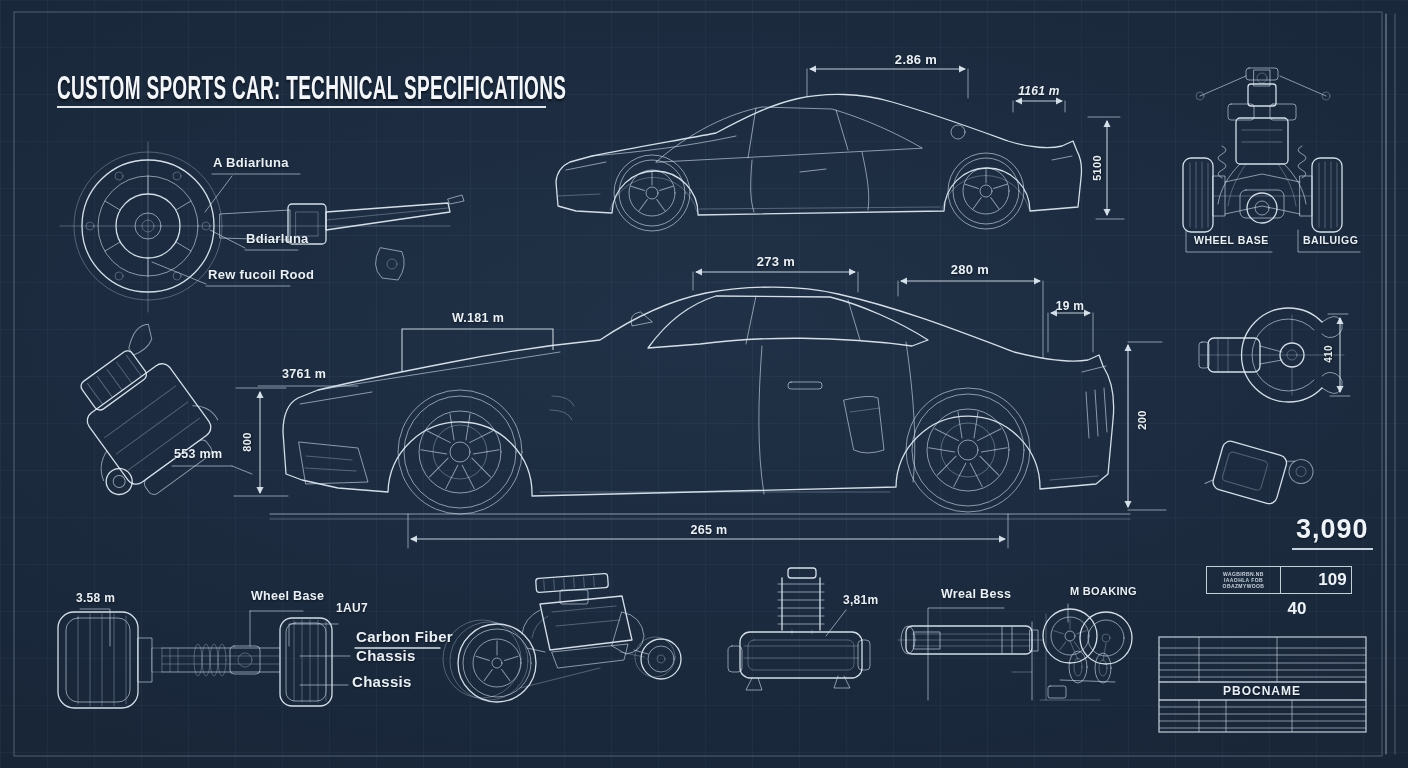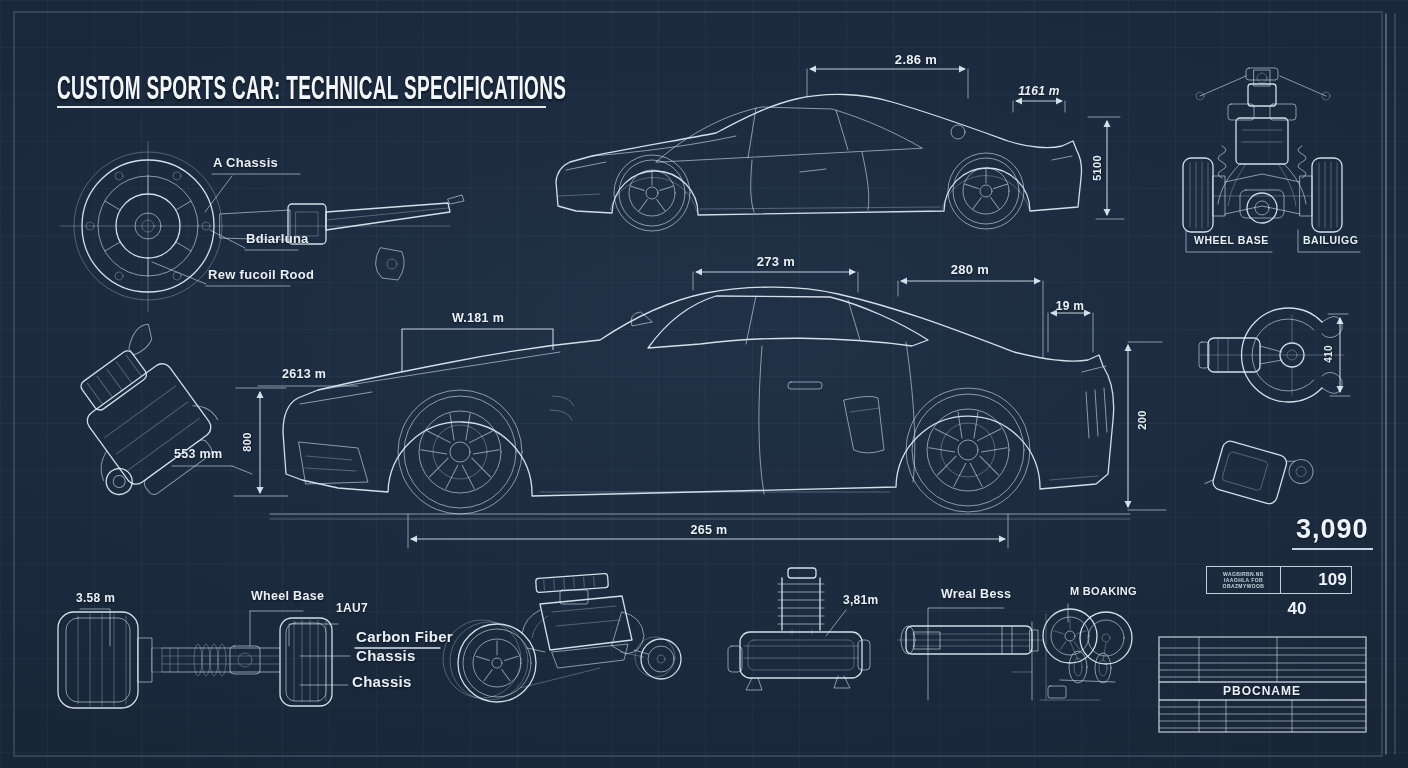--- a/index.html
+++ b/index.html
@@ -467,29 +467,29 @@
     </g>
   </svg>
 
   <div class="title">CUSTOM SPORTS CAR: TECHNICAL SPECIFICATIONS</div>
   <div class="title-rule"></div>
 
   <div class="lab cl" style="left:916px;top:53px;">2.86 m</div>
   <div class="lab cl" style="left:1039px;top:85px;font-size:12px;font-style:italic;">1161 m</div>
   <div class="lab rotl" style="left:1097px;top:168px;font-size:11px;">5100</div>
 
-  <div class="lab" style="left:213px;top:156px;">A Chassis</div>
+  <div class="lab" style="left:213px;top:156px;">A Bdiarluna</div>
   <div class="lab" style="left:246px;top:232px;">Bdiarluna</div>
   <div class="lab" style="left:208px;top:268px;">Rew fucoil Rood</div>
 
   <div class="lab" style="left:1194px;top:235px;font-size:10.5px;letter-spacing:.5px;">WHEEL BASE</div>
   <div class="lab" style="left:1303px;top:235px;font-size:10.5px;letter-spacing:.5px;">BAILUIGG</div>
 
   <div class="lab cl" style="left:478px;top:312px;font-size:12.5px;">W.181 m</div>
-  <div class="lab" style="left:282px;top:368px;font-size:12.5px;">2613 m</div>
+  <div class="lab" style="left:282px;top:368px;font-size:12.5px;">3761 m</div>
   <div class="lab" style="left:174px;top:448px;font-size:12.5px;">553 mm</div>
   <div class="lab rotl" style="left:247px;top:442px;font-size:11px;">800</div>
   <div class="lab cl" style="left:776px;top:255px;">273 m</div>
   <div class="lab cl" style="left:970px;top:263px;">280 m</div>
   <div class="lab cl" style="left:1070px;top:300px;font-size:12px;">19 m</div>
   <div class="lab rotl" style="left:1142px;top:420px;font-size:11px;">200</div>
   <div class="lab cl" style="left:709px;top:524px;font-size:12.5px;">265 m</div>
   <div class="lab rotl" style="left:1329px;top:354px;font-size:10px;">410</div>
 
   <div class="big-num">3,090</div>

